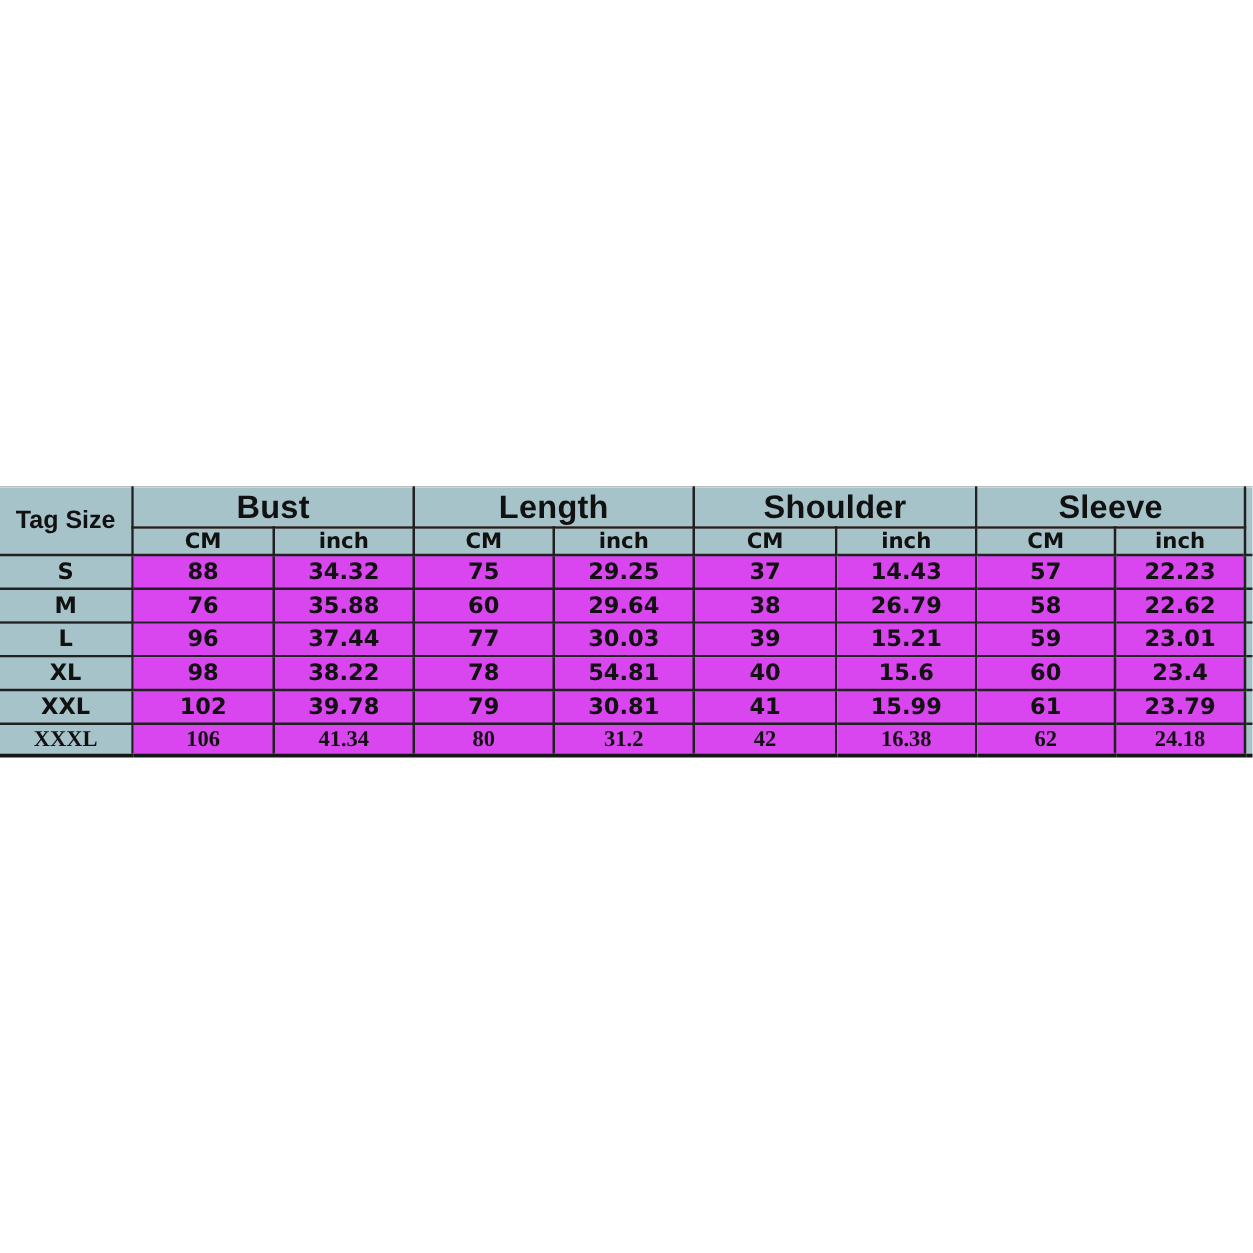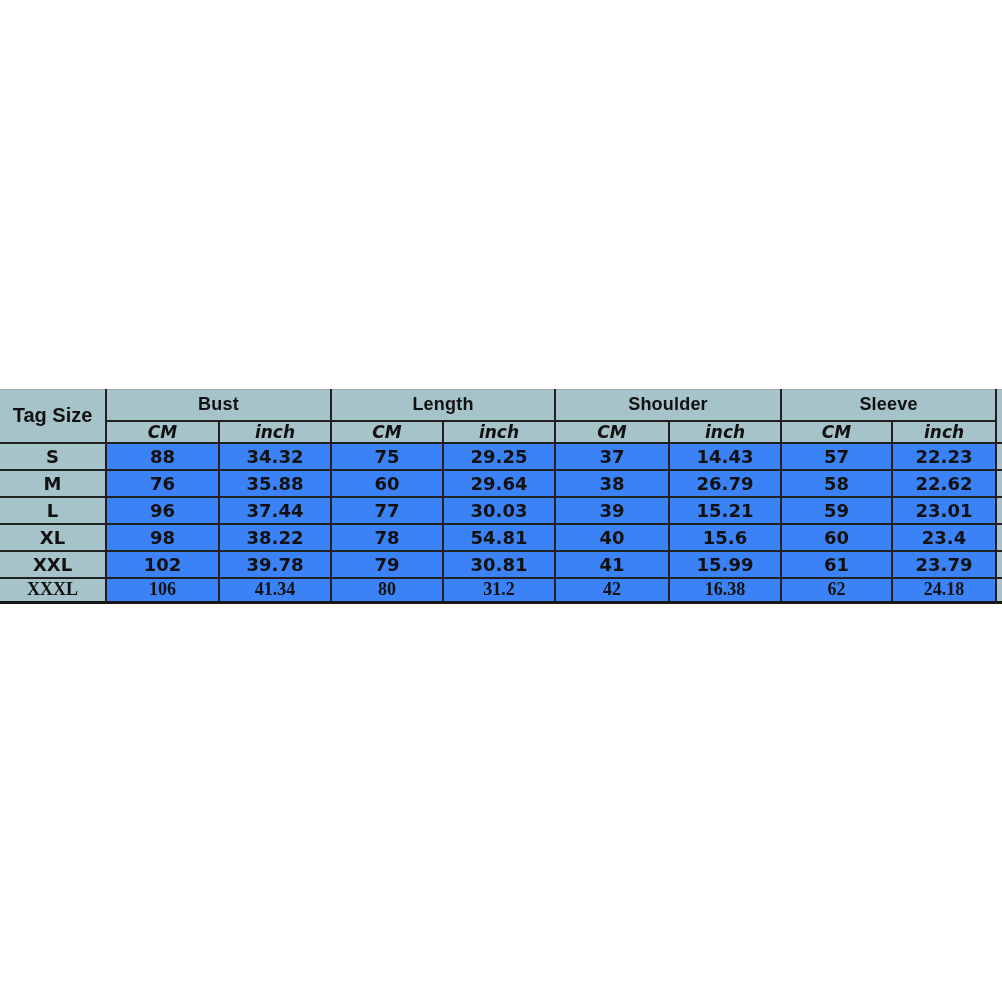--- a/index.html
+++ b/index.html
@@ -39,45 +39,45 @@
     white-space: nowrap;
   }
   
   table.size-chart tr > *:first-child { border-left: none; }
   table.size-chart tr > *.sliver { border-right: none; }
   table.size-chart thead tr:first-child > * { border-top: 1px solid #a3a9a9; }
   table.size-chart tbody tr:last-child > * { border-bottom: 3px solid #161616; font-family: Liberation Serif, serif; }
 
   .hdr-fill { background: #a6c3ca; }
   td.row-label { background: #a6c3ca; }
-  td.val { background: #3b82f6; }
+  td.val { background: #d946ef; }
   td.sliver, th.sliver { background: #a6c3ca; }
 
   th.group {
-    font-size: 18px;
+    font-size: 26px;
     font-weight: bold;
     letter-spacing: 0.2px;
     margin-left: 20px;
   }
   th.corner {
     font-size: 20px;
     font-weight: bold;
   }
   th.sub {
     font-family: "DejaVu Sans", sans-serif;
     font-size: 17px;
     font-weight: bold;
   }
   td {
     font-family: "DejaVu Sans", sans-serif;
     font-size: 18px;
     font-weight: bold;
   }
   tr.group-row { height: 31px; }
-  tr.sub-row { height: 16px; font-style: italic; }
+  tr.sub-row { height: 16px; }
   tr.data-row { height: 27px; }
   tr.data-row:last-child { height: 25px; }
 </style>
 </head>
 <body>
 
 <div class="canvas">
 
   <table class="size-chart">
     <colgroup>

